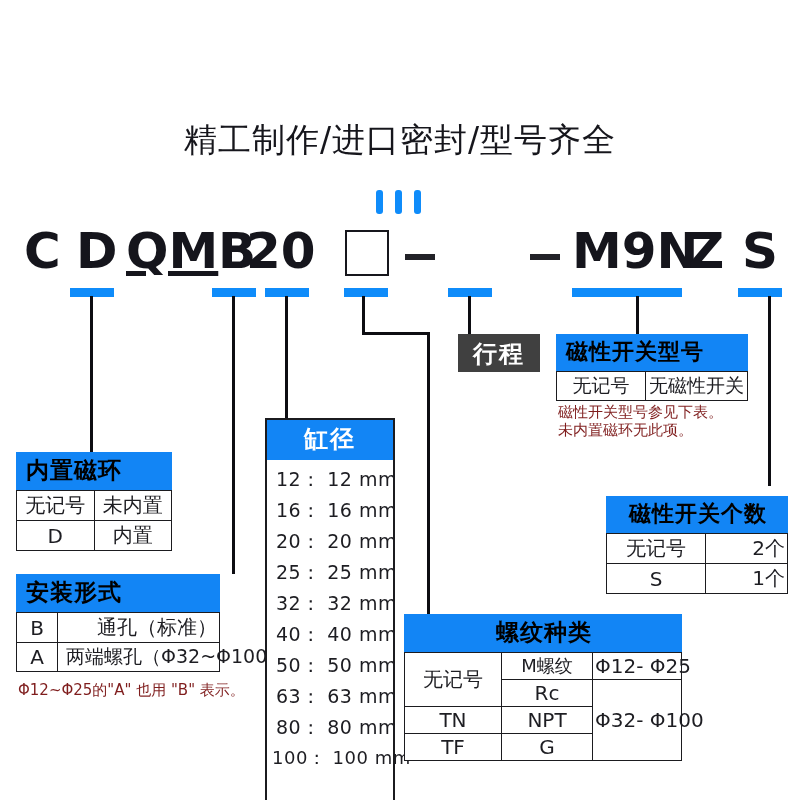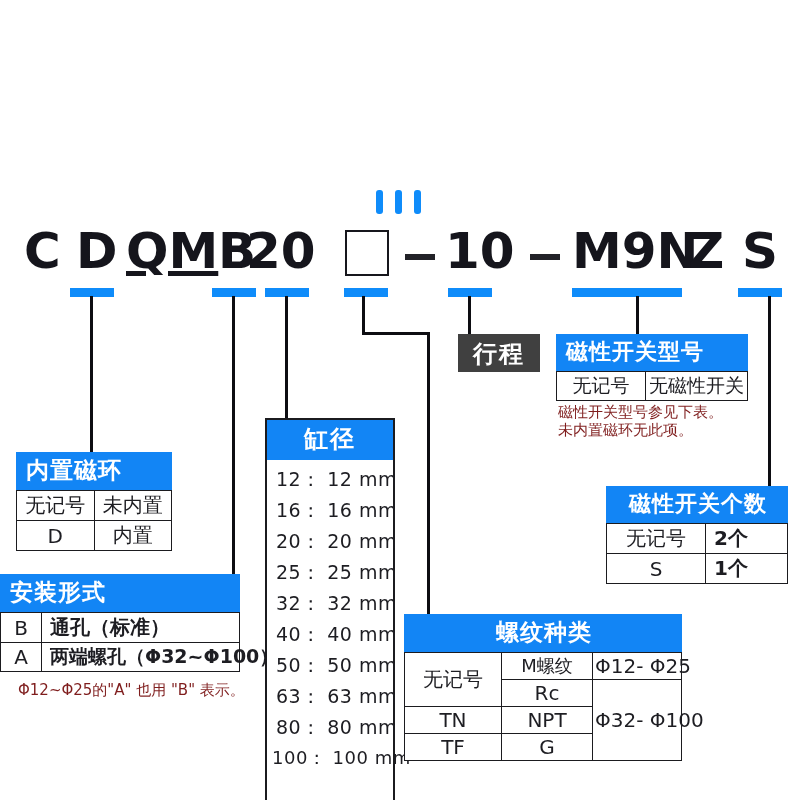--- a/index.html
+++ b/index.html
@@ -68,21 +68,21 @@
   .ul{position:absolute;height:9px;background:#0f8cfa;top:288px;}
 
   
   .lead{position:absolute;background:#0d0d12;}
   .lead.v{width:3px;}
   .lead.h{height:3px;}
 
   
   .tbl{position:absolute;background:#fff;}
   .tbl .hd{
-    background:#1285f5;color:#ffffff;
+    background:#1285f5;color:#000000;
     font-size:23px;font-weight:bold;
     text-align:center;
     letter-spacing:1px;
     box-sizing:border-box;
     padding:3px 4px 4px 6px;
     white-space:nowrap;
   }
   .tbl .hd.left{text-align:left;padding-left:10px;}
   .tbl table{
     border-collapse:collapse;
@@ -91,21 +91,21 @@
   }
   .tbl td{
     border:1.5px solid #1b1b1f;
     font-size:20px;
     text-align:center;
     color:#1d1d22;
     padding:1px 2px;
     white-space:nowrap;
     background:#fff;
   }
-  .tbl td.l{text-align:left;padding-left:8px;font-weight:bold;}
+  .tbl td.l{text-align:right;padding-left:8px;}
   .note{
     position:absolute;
     font-size:15px;
     color:#7f1d1d;
     line-height:1.28;
     white-space:nowrap;
   }
 
   
   .listbox{position:absolute;background:#fff;border:2px solid #1b1b1f;box-sizing:border-box;}
@@ -127,36 +127,36 @@
     letter-spacing:2px;
     box-sizing:border-box;
     padding-top:4px;
   }
 </style>
 </head>
 <body>
 
 <div class="stage">
 
+  <div class="abs subtitle">精工制作/进口密封/型号齐全</div>
 
   <div class="abs tickrow">
     <i></i>
     <i></i>
     <i></i>
   </div>
 
   <div class="abs code">
     <span class="ch" style="left:24px;">C</span>
     <span class="ch" style="left:76px;">D</span>
     <span class="ch" style="left:126px;text-decoration:underline;">QM</span>
     <span class="ch" style="left:218px;">B</span>
     <span class="ch" style="left:246px;">20</span>
     <span class="emptybox" style="left:345px;"></span>
     <span class="dash" style="left:405px;width:30px;"></span>
-    <span class="ch" style="left:445px;">10</span>
     <span class="dash" style="left:530px;width:30px;"></span>
     <span class="ch" style="left:572px;">M9N</span>
     <span class="ch" style="left:688px;">Z</span>
     <span class="ch" style="left:742px;">S</span>
   </div>
 
   <div class="ul" style="left:70px;width:44px;"></div>
   <div class="ul" style="left:212px;width:44px;"></div>
   <div class="ul" style="left:265px;width:44px;"></div>
   <div class="ul" style="left:344px;width:44px;"></div>
@@ -189,21 +189,21 @@
         <td style="width:50%">未内置</td>
       </tr>
       <tr>
         <td>D</td>
         <td>内置</td>
       </tr>
     </tbody>
       </table>
   </div>
 
-  <div class="tbl" style="left:0;top:574px;width:240px;">
+  <div class="tbl" style="left:16px;top:574px;width:204px;">
     <div class="hd left">安装形式</div>
     <table>
       <tbody>
           <tr>
         <td style="width:36px">B</td>
         <td class="l">通孔（标准）</td>
       </tr>
       <tr>
         <td>A</td>
         <td class="l" style="font-size:19px">两端螺孔（Φ32~Φ100）</td>
@@ -263,21 +263,21 @@
           <tr>
         <td style="width:44%;font-size:19px">无记号</td>
         <td style="font-size:19px">无磁性开关</td>
       </tr>
     </tbody>
       </table>
   </div>
   <div class="note" style="left:558px;top:403px;">磁性开关型号参见下表。</div>
   <div class="note" style="left:558px;top:421px;">未内置磁环无此项。</div>
 
-  <div class="tbl" style="left:606px;top:486px;width:182px;">
+  <div class="tbl" style="left:606px;top:496px;width:182px;">
     <div class="hd" style="font-size:22px">磁性开关个数</div>
     <table>
       <tbody>
           <tr>
         <td style="width:52%">无记号</td>
         <td class="l">2个</td>
       </tr>
       <tr>
         <td>S</td>
         <td class="l">1个</td>

